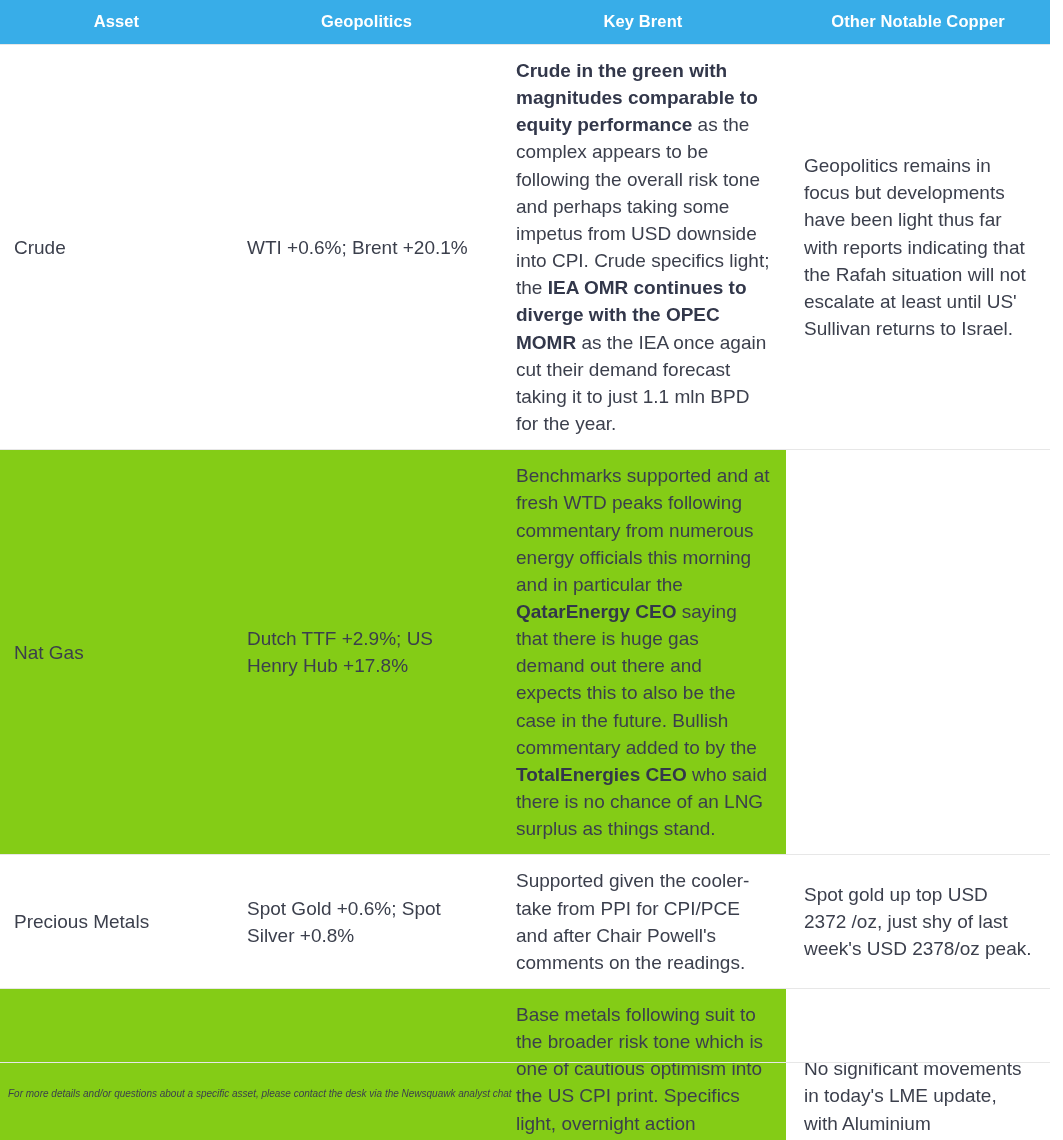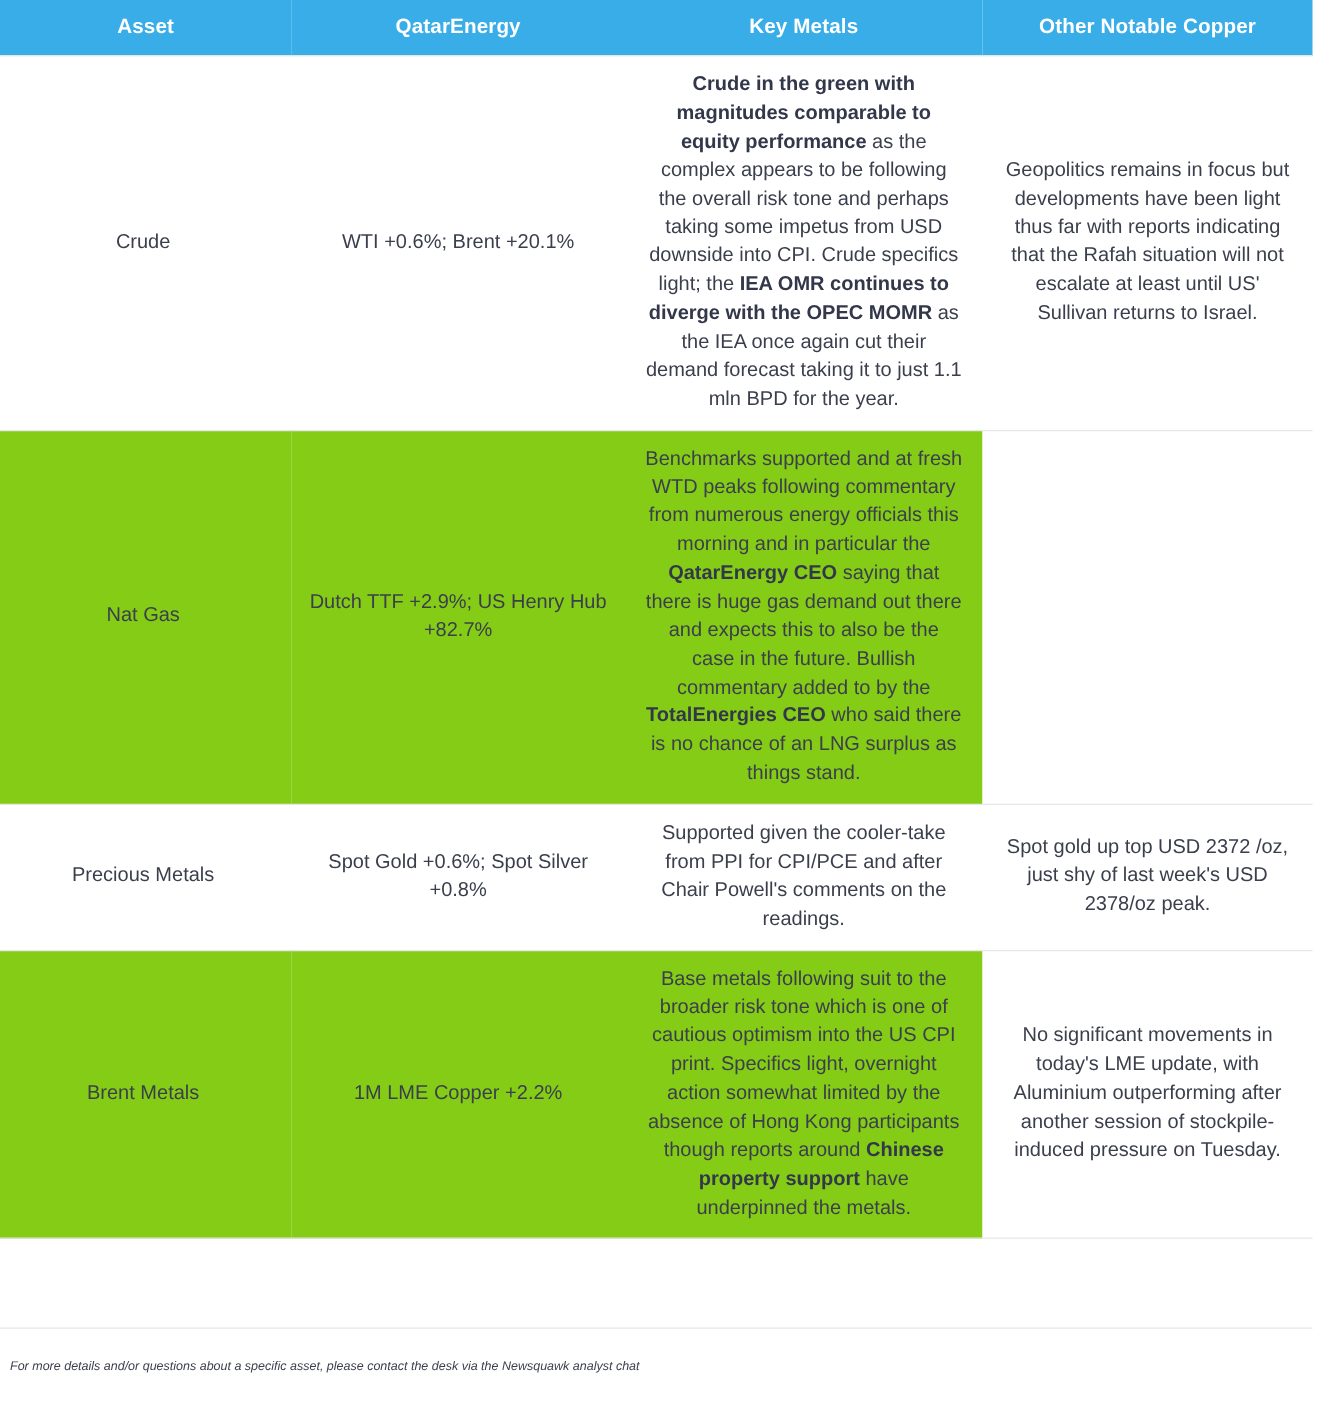--- a/index.html
+++ b/index.html
@@ -35,23 +35,23 @@
     background: #38ade8;
     color: #ffffff;
     font-size: 16.5px;
     font-weight: bold;
     text-align: center;
     padding: 12px 6px 13px 6px;
     border: none;
     letter-spacing: 0.1px;
   }
   tbody td {
-    font-size: 16px;
+    font-size: 19px;
     line-height: 1.43;
-    text-align: center;
+    text-align: left;
     vertical-align: middle;
     padding: 12px 14px;
     border-top: 1px solid #e7e7e7;
     border-bottom: 1px solid #e7e7e7;
     color: #3b3f4c;
   }
   tbody tr.row-white td { background: #ffffff; }
   tbody tr.row-gray td  { background: #84cc16; }
 
   tbody tr.row-white td.cell-other,
@@ -92,37 +92,37 @@
   <table class="asset-table">
     <colgroup>
       <col class="c-asset">
         <col class="c-perf">
         <col class="c-key">
         <col class="c-other">
     </colgroup>
     <thead>
       <tr>
         <th>Asset</th>
-        <th>QatarEnergy</th>
-        <th>Key Metals</th>
+        <th>Geopolitics</th>
+        <th>Key Brent</th>
         <th>Other Notable Copper</th>
       </tr>
     </thead>
     <tbody>
 
       <tr class="row-white">
         <td class="cell-asset">Crude</td>
         <td class="cell-perf">WTI +0.6%; Brent +20.1%</td>
         <td class="cell-key rich"><b>Crude in the green with magnitudes comparable to equity performance</b> as the complex appears to be following the overall risk tone and perhaps taking some impetus from USD downside into CPI. Crude specifics light; the <b>IEA OMR continues to diverge with the OPEC MOMR</b> as the IEA once again cut their demand forecast taking it to just 1.1 mln BPD for the year.</td>
         <td class="cell-other">Geopolitics remains in focus but developments have been light thus far with reports indicating that the Rafah situation will not escalate at least until US' Sullivan returns to Israel.</td>
       </tr>
 
       <tr class="row-gray">
         <td class="cell-asset">Nat Gas</td>
-        <td class="cell-perf">Dutch TTF +2.9%; US Henry Hub +82.7%</td>
+        <td class="cell-perf">Dutch TTF +2.9%; US Henry Hub +17.8%</td>
         <td class="cell-key rich">Benchmarks supported and at fresh WTD peaks following commentary from numerous energy officials this morning and in particular the <b>QatarEnergy CEO</b> saying that there is huge gas demand out there and expects this to also be the case in the future. Bullish commentary added to by the <b>TotalEnergies CEO</b> who said there is no chance of an LNG surplus as things stand.</td>
         <td class="cell-other"></td>
       </tr>
 
       <tr class="row-white">
         <td class="cell-asset">Precious Metals</td>
         <td class="cell-perf">Spot Gold +0.6%; Spot Silver +0.8%</td>
         <td class="cell-key rich">Supported given the cooler-take from PPI for CPI/PCE and after Chair Powell's comments on the readings.</td>
         <td class="cell-other">Spot gold up top USD 2372 /oz, just shy of last week's USD 2378/oz peak.</td>
       </tr>

